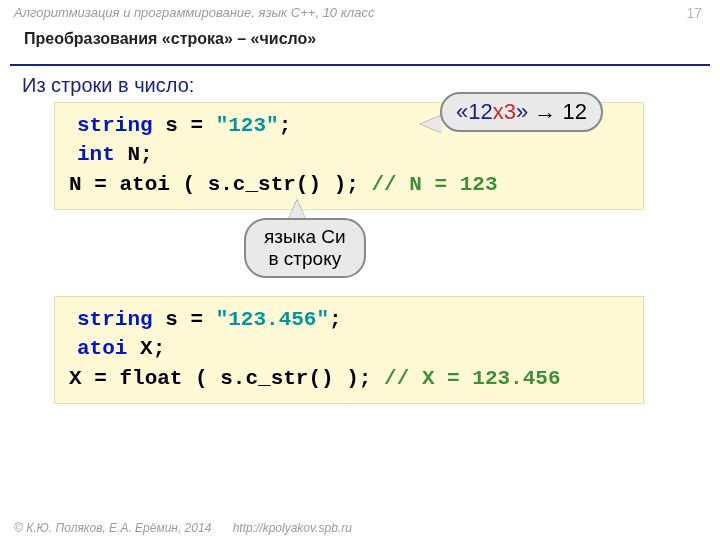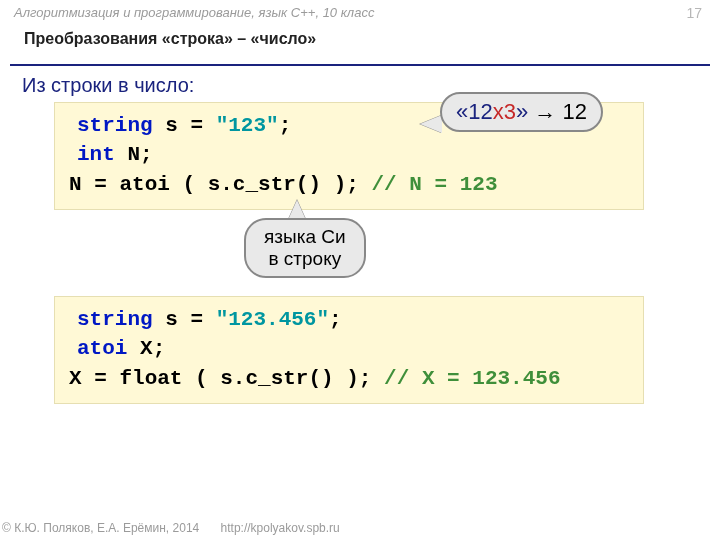--- a/index.html
+++ b/index.html
@@ -68,22 +68,22 @@
   .tail-mid {
     position: absolute; top: 200px; left: 288px;
     width: 0; height: 0;
     border-left: 9px solid transparent;
     border-right: 9px solid transparent;
     border-bottom: 20px solid #e9e9e9;
     filter: drop-shadow(0 -1px 0 #888);
   }
 
   .footer {
-    position: absolute; bottom: 5px; left: 2px;
-    color: #9b9b9b; font-size: 12px; 
+    position: absolute; bottom: 5px; left: 14px;
+    color: #9b9b9b; font-size: 12px; font-style: italic;
   }
   .footer .url { margin-left: 18px; }
 </style>
 </head>
 <body>
 
 <div class="topbar">Алгоритмизация и программирование, язык C++, 10 класс</div>
 <div class="pagenum">17</div>
 
 <div class="title">Преобразования «строка» – «число»</div>

